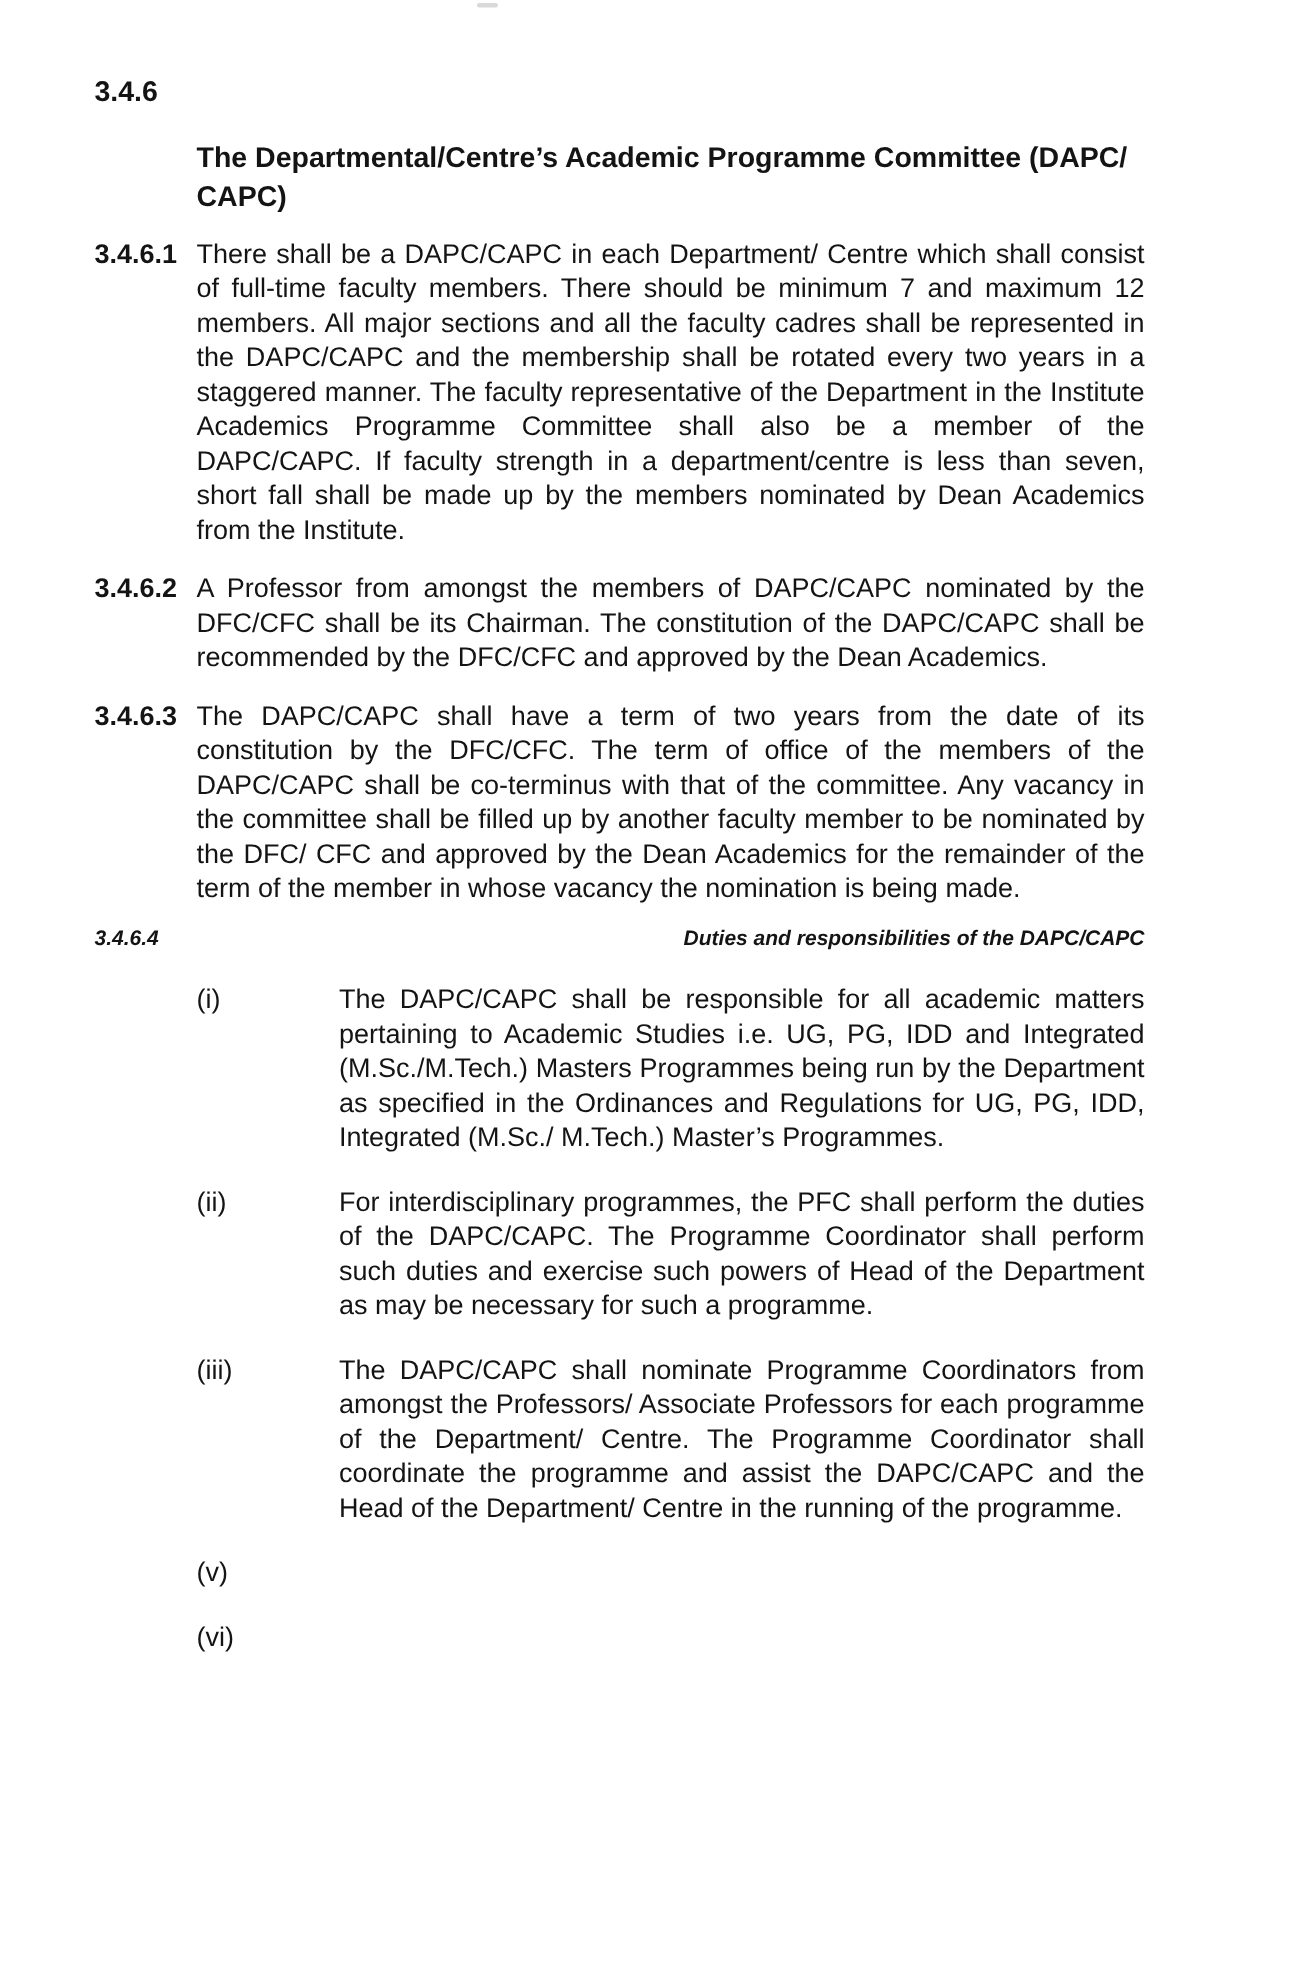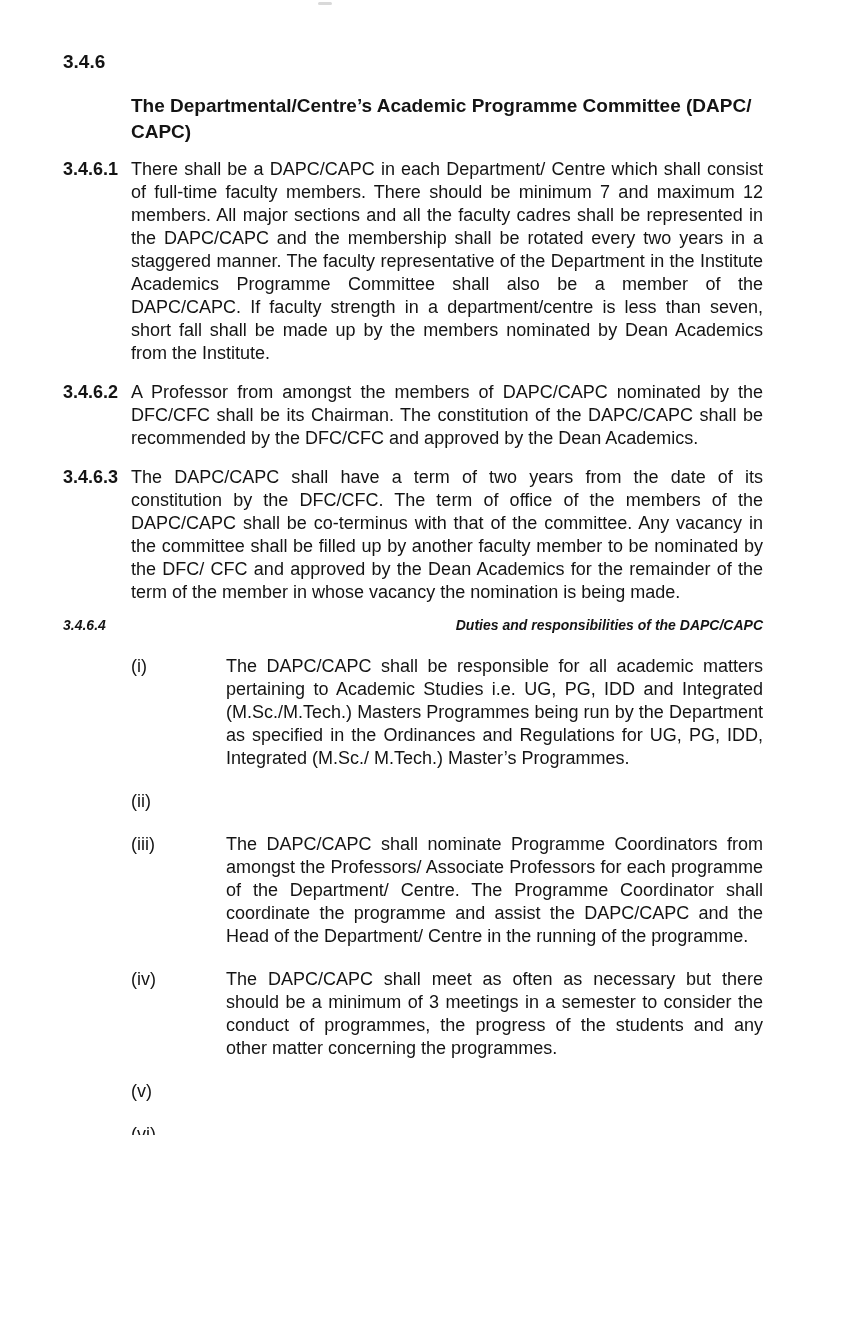--- a/index.html
+++ b/index.html
@@ -108,28 +108,25 @@
     <div class="sec-body">Duties and responsibilities of the DAPC/CAPC</div>
   </div>
 
   <div>
     <div class="duty">
       <div class="duty-num">(i)</div>
       <div class="duty-body">The DAPC/CAPC shall be responsible for all academic matters pertaining to Academic Studies i.e. UG, PG, IDD and Integrated (M.Sc./M.Tech.) Masters Programmes being run by the Department as specified in the Ordinances and Regulations for UG, PG, IDD, Integrated (M.Sc./ M.Tech.) Master’s Programmes.</div>
     </div>
     <div class="duty">
       <div class="duty-num">(ii)</div>
+      <div class="duty-body">For interdisciplinary programmes, the PFC shall perform the duties of the DAPC/CAPC. The Programme Coordinator shall perform such duties and exercise such powers of Head of the Department as may be necessary for such a programme.</div>
     </div>
     <div class="duty">
       <div class="duty-num">(iii)</div>
       <div class="duty-body">The DAPC/CAPC shall nominate Programme Coordinators from amongst the Professors/ Associate Professors for each programme of the Department/ Centre. The Programme Coordinator shall coordinate the programme and assist the DAPC/CAPC and the Head of the Department/ Centre in the running of the programme.</div>
-    </div>
-    <div class="duty">
-      <div class="duty-num">(iv)</div>
-      <div class="duty-body">The DAPC/CAPC shall meet as often as necessary but there should be a minimum of 3 meetings in a semester to consider the conduct of programmes, the progress of the students and any other matter concerning the programmes.</div>
     </div>
     <div class="duty">
       <div class="duty-num">(v)</div>
     </div>
     <div class="duty">
       <div class="duty-num">(vi)</div>
     </div>
   </div>
 </div>
 

